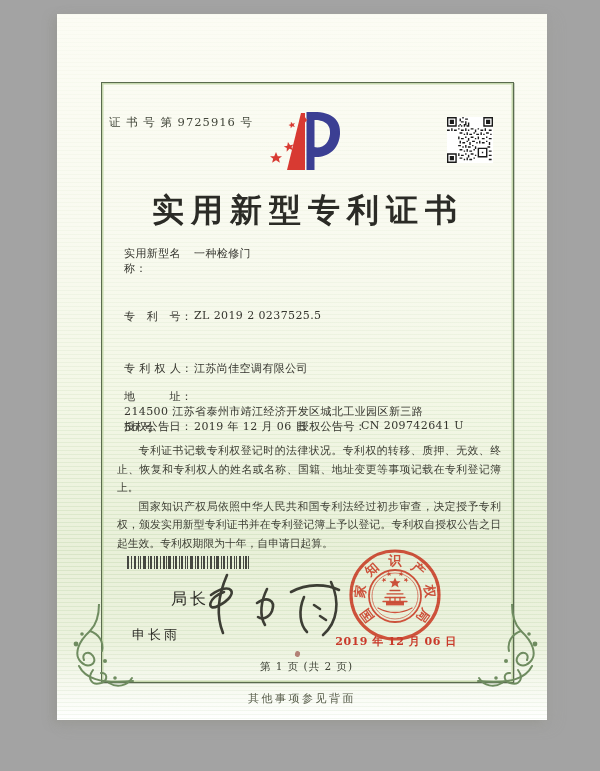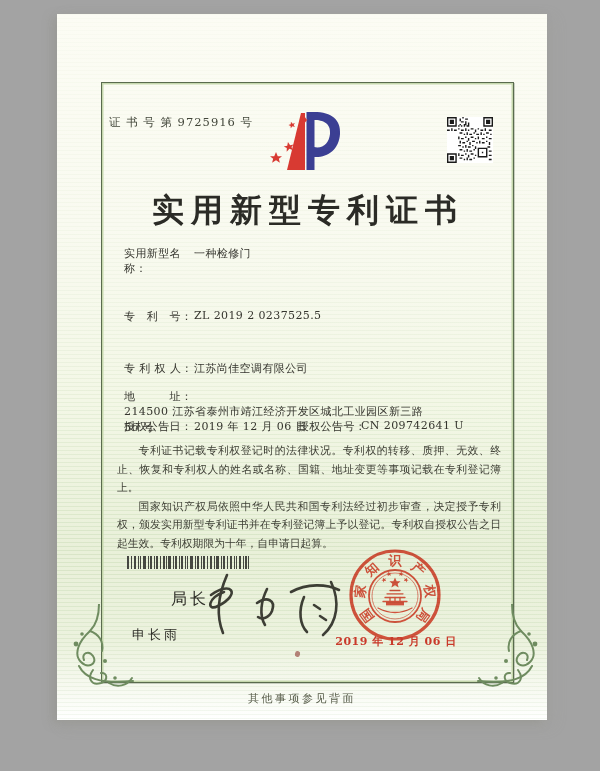--- a/index.html
+++ b/index.html
@@ -159,20 +159,21 @@
         <text x="56" y="25.5" transform="rotate(-42 56 56)">知</text>
         <text x="56" y="25.5">识</text>
         <text x="56" y="25.5" transform="rotate(42 56 56)">产</text>
         <text x="56" y="25.5" transform="rotate(84 56 56)">权</text>
         <text x="56" y="25.5" transform="rotate(126 56 56)">局</text>
       </g>
     </svg>
     <div class="seal-date">2019 年 12 月 06 日</div>
 
     <div class="tiny-mark"></div>
+    <div class="page-num">第 1 页 (共 2 页)</div>
     <div class="back-note">其他事项参见背面</div>
 
     <svg class="orn orn-l" viewBox="0 0 66 86">
       <g fill="none" stroke="#6f8c60" stroke-width="2" stroke-linecap="round">
         <path d="M30,0 C30,12 28,20 21,27 C10,37 4,50 12,58 C19,65 29,60 24,52 C20,46 12,49 15,56"></path>
         <path d="M21,27 C30,30 35,38 33,47"></path>
         <path d="M10,62 C16,74 30,80 64,77"></path>
         <path d="M24,66 C18,74 22,82 32,79 C40,76 38,68 32,69"></path>
         <path d="M40,79 C48,84 58,82 63,74"></path>
       </g>

